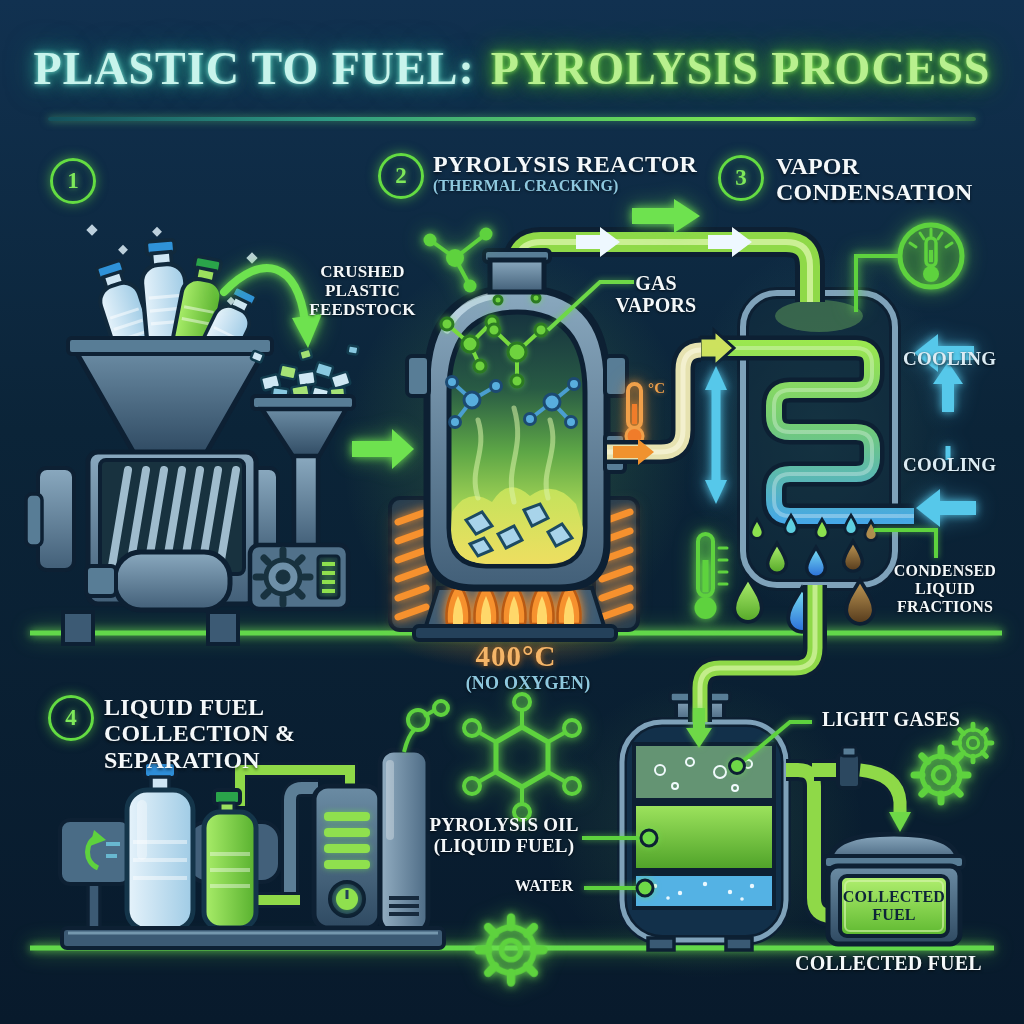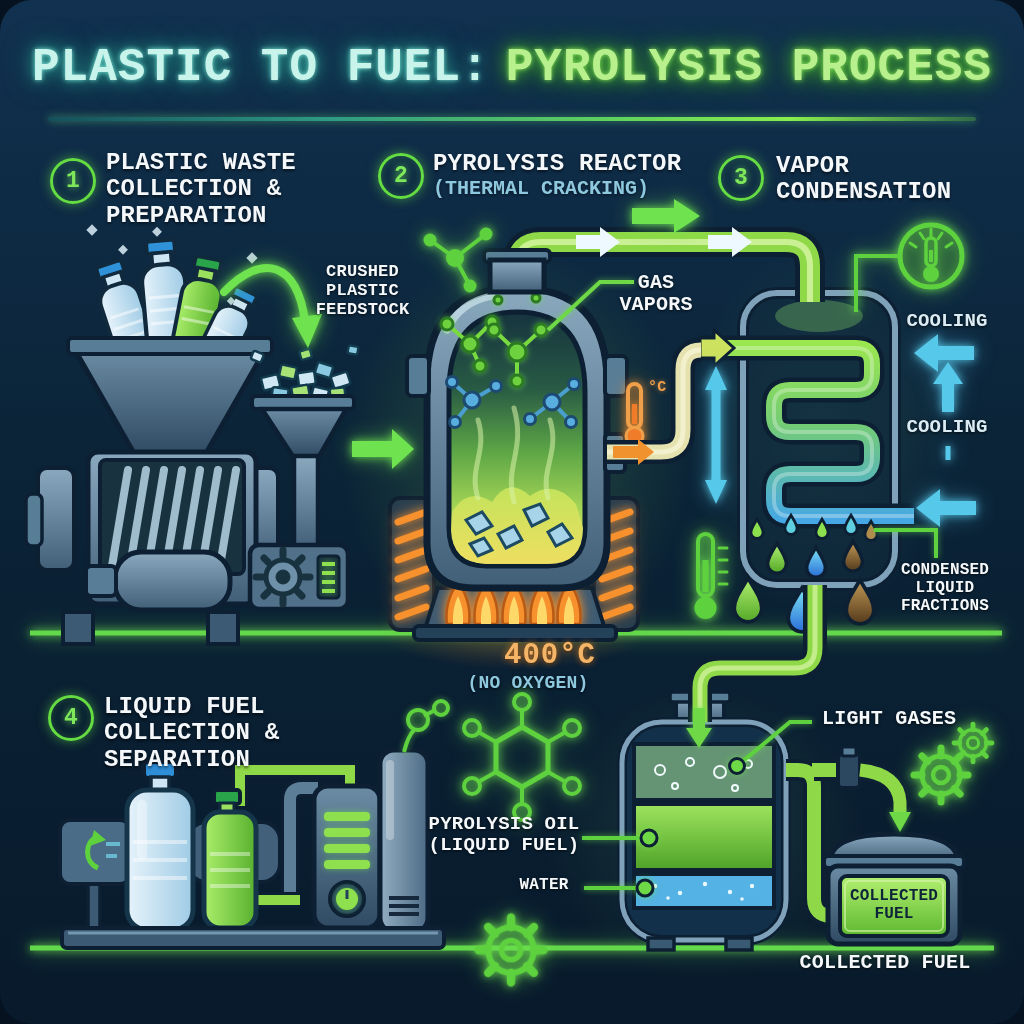--- a/index.html
+++ b/index.html
@@ -1,38 +1,38 @@
 <!DOCTYPE html>
 <html><head>
 <meta charset="utf-8">
 <style>
   html,body{margin:0;padding:0;background:#06121f;}
   .stage{position:relative;width:1024px;height:1024px;overflow:hidden;
     background:linear-gradient(180deg,#113150 0%,#0b2438 42%,#081a2c 100%);
-    font-family:Liberation Mono, monospace;border-radius:32px;}
+    font-family:Liberation Serif, serif;}
   svg{position:absolute;left:0;top:0;}
   .title-row{position:absolute;top:42px;left:0;right:0;display:flex;justify-content:center;gap:16px;
     font-size:46px;font-weight:800;letter-spacing:1px;white-space:nowrap;}
   .title-cyan{color:#c8f4ec;text-shadow:0 0 5px #7de8d8,0 0 16px #2fa898,0 0 30px #1d7a6e;}
   .title-green{color:#b8f08e;text-shadow:0 0 5px #8ae858,0 0 16px #51c32e,0 0 30px #2f8a1a;}
   .title-line{position:absolute;top:117px;left:48px;width:928px;height:4px;border-radius:2px;
     background:linear-gradient(90deg,#14505c,#2e9a84 30%,#62d45c 62%,#88ee4e 80%,#2f6a46);
     box-shadow:0 0 9px rgba(110,230,120,.55);}
   .step-num{position:absolute;width:40px;height:40px;border-radius:50%;border:3px solid #64dc42;
     color:#7ee85a;display:flex;align-items:center;justify-content:center;font-size:23px;font-weight:800;
     box-shadow:0 0 12px rgba(100,220,70,.55), inset 0 0 8px rgba(100,220,70,.25);
     text-shadow:0 0 8px rgba(110,230,80,.9);}
   .h-step{position:absolute;color:#f4f8fa;font-weight:800;font-size:24px;line-height:1.1;
     text-shadow:0 2px 3px rgba(0,0,0,.55);letter-spacing:.2px;}
-  .h-sub{position:absolute;color:#8ec8de;font-weight:800;font-size:20px;
+  .h-sub{position:absolute;color:#8ec8de;font-weight:800;font-size:16px;
     text-shadow:0 1px 3px rgba(0,0,0,.55);}
   .lbl{position:absolute;font-weight:800;color:#f4f8fa;line-height:1.12;
     text-shadow:0 1px 3px rgba(0,0,0,.7);letter-spacing:.2px;}
   .center{text-align:center;}
-  .lbl-blue{color:#dcecf4;}
+  .lbl-blue{color:#dcecf4;margin-top:37px;}
   .lbl-temp{color:#f5b568;text-shadow:0 0 6px rgba(240,140,40,.8),0 1px 3px rgba(0,0,0,.6);}
   .lbl-oxy{color:#8ec8de;}
   .lbl-cels{color:#f0a04a;text-shadow:0 0 5px rgba(240,150,60,.7);}
   .panel-text{display:flex;align-items:center;justify-content:center;text-align:center;
     color:#0e2438;font-weight:800;line-height:1.12;text-shadow:none;}
   .gg{filter:drop-shadow(0 0 4px rgba(110,226,79,.9)) drop-shadow(0 0 10px rgba(110,226,79,.45));}
   .ggs{filter:drop-shadow(0 0 3px rgba(110,226,79,.6));}
   .gc{filter:drop-shadow(0 0 4px rgba(86,200,234,.9)) drop-shadow(0 0 10px rgba(86,200,234,.4));}
   .go{filter:drop-shadow(0 0 4px rgba(246,145,46,.85)) drop-shadow(0 0 9px rgba(246,145,46,.4));}
 </style>
@@ -601,38 +601,37 @@
 </g>
 </svg>
 
 <div class="title-row">
   <span class="title-cyan">PLASTIC TO FUEL:</span>
   <span class="title-green">PYROLYSIS PROCESS</span>
 </div>
 <div class="title-line"></div>
 
 <div class="step-num" style="left:50px;top:158px;">1</div>
-<div class="h-step" style="left:106px;top:150px;width:225px;">PLASTIC WASTE COLLECTION &amp; PREPARATION</div>
 
 <div class="step-num" style="left:378px;top:153px;">2</div>
 <div class="h-step" style="left:433px;top:151px;width:270px;">PYROLYSIS REACTOR</div>
 <div class="h-sub" style="left:433px;top:177px;width:270px;">(THERMAL CRACKING)</div>
 
 <div class="step-num" style="left:718px;top:155px;">3</div>
 <div class="h-step" style="left:776px;top:153px;width:180px;">VAPOR CONDENSATION</div>
 
 <div class="step-num" style="left:48px;top:695px;">4</div>
 <div class="h-step" style="left:104px;top:694px;width:302px;">LIQUID FUEL COLLECTION &amp; SEPARATION</div>
 
 <div class="lbl center" style="left:305px;top:262px;width:115px;font-size:17px;">CRUSHED PLASTIC FEEDSTOCK</div>
 <div class="lbl center" style="left:606px;top:272px;width:100px;font-size:20px;">GAS VAPORS</div>
 <div class="lbl center lbl-blue" style="left:903px;top:311px;width:88px;font-size:19px;">COOLING</div>
 <div class="lbl center lbl-blue" style="left:903px;top:417px;width:88px;font-size:19px;">COOLING</div>
 <div class="lbl center" style="left:868px;top:562px;width:154px;font-size:16px;">CONDENSED LIQUID FRACTIONS</div>
-<div class="lbl center lbl-temp" style="left:460px;top:640px;width:180px;font-size:29px;letter-spacing:1px;">400°C</div>
+<div class="lbl center lbl-temp" style="left:426px;top:640px;width:180px;font-size:29px;letter-spacing:1px;">400°C</div>
 <div class="lbl center lbl-oxy" style="left:438px;top:673px;width:180px;font-size:18px;">(NO OXYGEN)</div>
 <div class="lbl lbl-cels" style="left:648px;top:380px;font-size:15px;">°C</div>
 <div class="lbl" style="left:822px;top:708px;font-size:20px;white-space:nowrap;">LIGHT GASES</div>
 <div class="lbl center" style="left:424px;top:814px;width:160px;font-size:19px;">PYROLYSIS OIL (LIQUID FUEL)</div>
 <div class="lbl center" style="left:505px;top:877px;width:78px;font-size:16px;">WATER</div>
 <div class="lbl panel-text" style="left:840px;top:876px;width:108px;height:60px;font-size:16px;">COLLECTED FUEL</div>
 <div class="lbl center" style="left:795px;top:952px;width:180px;font-size:20px;white-space:nowrap;">COLLECTED FUEL</div>
 
 </div>
 

